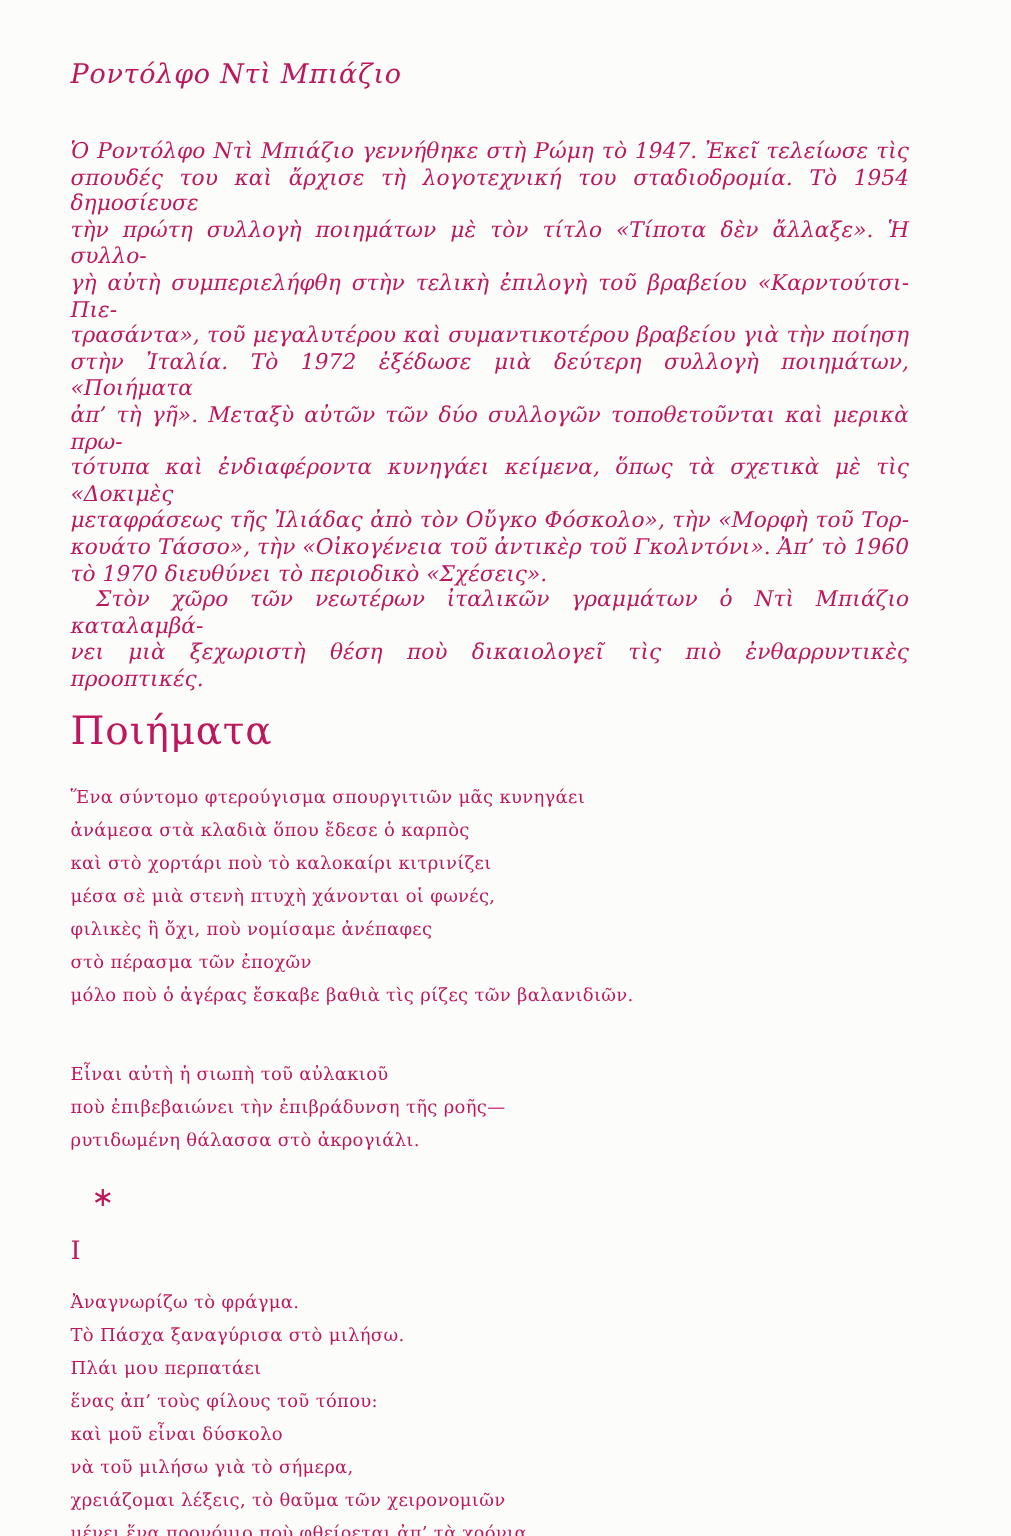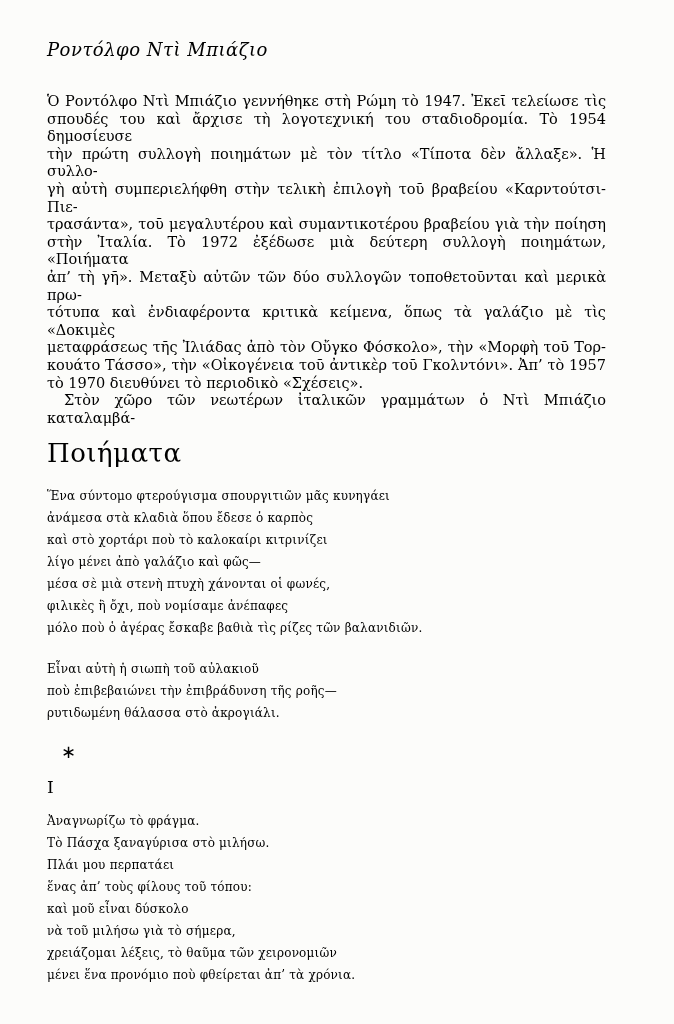--- a/index.html
+++ b/index.html
@@ -3,52 +3,52 @@
 <meta charset="utf-8">
 <style>
   html, body { margin: 0; padding: 0; }
   body { background: #e8e8e6; }
   .page {
     position: relative;
     width: 674px;
     height: 1024px;
     margin: 0 auto;
     background: #fcfcfa;
-    color: #000000;
+    color: #be185d;
     box-sizing: border-box;
     padding: 38px 68px 0 47px;
     font-family: "DejaVu Serif", "Liberation Serif", serif;
     overflow: hidden;
   }
   .author-title {
     font-style: italic;
     font-size: 18px;
     line-height: 24px;
     letter-spacing: 0.5px;
     margin-bottom: 31px;
   }
-  .bio { font-size: 14.5px; }
+  .bio { font-size: 14.5px; font-style: italic; }
   .bl {
     line-height: 17.6px;
     white-space: nowrap;
   }
   .jl {
     white-space: normal;
     text-align: justify;
     text-align-last: justify;
   }
   .indent { text-indent: 17px; }
   .heading {
     font-size: 26px;
     line-height: 28px;
     margin-top: 12px;
     letter-spacing: 0.5px;
   }
   .poem { margin-top: 18px; }
-  .stanza2 { margin-top: 19px; }
+  .stanza2 { margin-top: 31px; }
   .pl {
     font-size: 12px;
     line-height: 22px;
     letter-spacing: 0.2px;
     white-space: nowrap;
   }
   .divider {
     margin-top: 18px;
     margin-left: 14px;
     font-size: 18px;
@@ -71,40 +71,41 @@
 
   <div class="bio">
     <div>
       <div class="bl jl">Ὁ Ροντόλφο Ντὶ Μπιάζιο γεννήθηκε στὴ Ρώμη τὸ 1947. Ἐκεῖ τελείωσε τὶς</div>
       <div class="bl jl">σπουδές του καὶ ἄρχισε τὴ λογοτεχνική του σταδιοδρομία. Τὸ 1954 δημοσίευσε</div>
       <div class="bl jl">τὴν πρώτη συλλογὴ ποιημάτων μὲ τὸν τίτλο «Τίποτα δὲν ἄλλαξε». Ἡ συλλο-</div>
       <div class="bl jl">γὴ αὐτὴ συμπεριελήφθη στὴν τελικὴ ἐπιλογὴ τοῦ βραβείου «Καρντούτσι-Πιε-</div>
       <div class="bl jl">τρασάντα», τοῦ μεγαλυτέρου καὶ συμαντικοτέρου βραβείου γιὰ τὴν ποίηση</div>
       <div class="bl jl">στὴν Ἰταλία. Τὸ 1972 ἐξέδωσε μιὰ δεύτερη συλλογὴ ποιημάτων, «Ποιήματα</div>
       <div class="bl jl">ἀπ’ τὴ γῆ». Μεταξὺ αὐτῶν τῶν δύο συλλογῶν τοποθετοῦνται καὶ μερικὰ πρω-</div>
-      <div class="bl jl">τότυπα καὶ ἐνδιαφέροντα κριτικὰ κείμενα, ὅπως τὰ γαλάζιο μὲ τὶς «Δοκιμὲς</div>
+      <div class="bl jl">τότυπα καὶ ἐνδιαφέροντα κυνηγάει κείμενα, ὅπως τὰ σχετικὰ μὲ τὶς «Δοκιμὲς</div>
       <div class="bl jl">μεταφράσεως τῆς Ἰλιάδας ἀπὸ τὸν Οὔγκο Φόσκολο», τὴν «Μορφὴ τοῦ Τορ-</div>
-      <div class="bl jl">κουάτο Τάσσο», τὴν «Οἰκογένεια τοῦ ἀντικὲρ τοῦ Γκολντόνι». Ἀπ’ τὸ 1957</div>
+      <div class="bl jl">κουάτο Τάσσο», τὴν «Οἰκογένεια τοῦ ἀντικὲρ τοῦ Γκολντόνι». Ἀπ’ τὸ 1960</div>
       <div class="bl">τὸ 1970 διευθύνει τὸ περιοδικὸ «Σχέσεις».</div>
     </div>
     <div>
       <div class="bl jl indent">Στὸν χῶρο τῶν νεωτέρων ἰταλικῶν γραμμάτων ὁ Ντὶ Μπιάζιο καταλαμβά-</div>
+      <div class="bl jl">νει μιὰ ξεχωριστὴ θέση ποὺ δικαιολογεῖ τὶς πιὸ ἐνθαρρυντικὲς προοπτικές.</div>
     </div>
   </div>
 
   <div class="heading">Ποιήματα</div>
 
   <div class="poem">
     <div>
       <div class="pl">Ἕνα σύντομο φτερούγισμα σπουργιτιῶν μᾶς κυνηγάει</div>
       <div class="pl">ἀνάμεσα στὰ κλαδιὰ ὅπου ἔδεσε ὁ καρπὸς</div>
       <div class="pl">καὶ στὸ χορτάρι ποὺ τὸ καλοκαίρι κιτρινίζει</div>
-      <div class="pl">λίγο μένει ἀπὸ γαλάζιο καὶ φῶς—</div>
       <div class="pl">μέσα σὲ μιὰ στενὴ πτυχὴ χάνονται οἱ φωνές,</div>
       <div class="pl">φιλικὲς ἢ ὄχι, ποὺ νομίσαμε ἀνέπαφες</div>
+      <div class="pl">στὸ πέρασμα τῶν ἐποχῶν</div>
       <div class="pl">μόλο ποὺ ὁ ἀγέρας ἔσκαβε βαθιὰ τὶς ρίζες τῶν βαλανιδιῶν.</div>
     </div>
     <div class="stanza2">
       <div class="pl">Εἶναι αὐτὴ ἡ σιωπὴ τοῦ αὐλακιοῦ</div>
       <div class="pl">ποὺ ἐπιβεβαιώνει τὴν ἐπιβράδυνση τῆς ροῆς—</div>
       <div class="pl">ρυτιδωμένη θάλασσα στὸ ἀκρογιάλι.</div>
     </div>
   </div>
 
   <div class="divider">∗</div>

